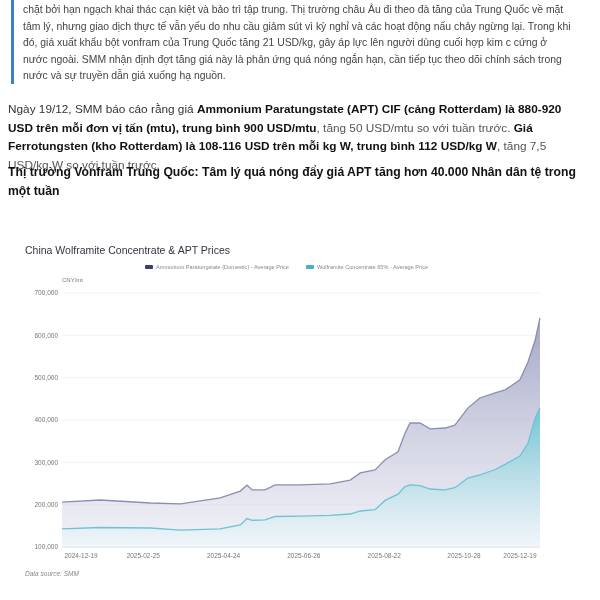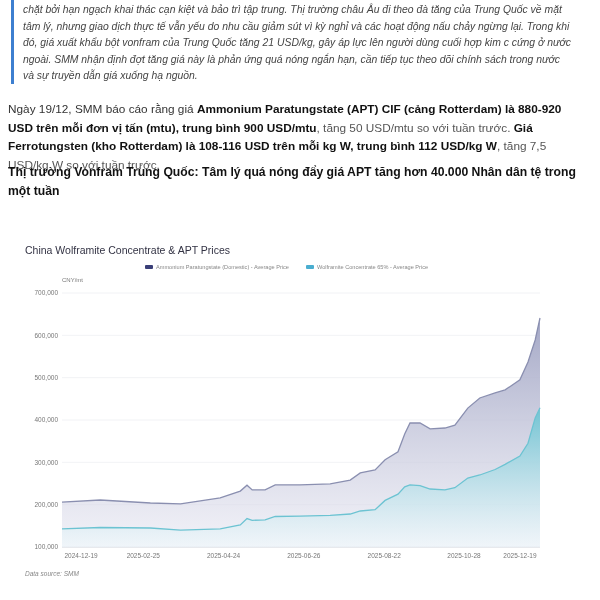--- a/index.html
+++ b/index.html
@@ -1,19 +1,19 @@
 <!DOCTYPE html>
 <html><head>
 <meta charset="utf-8">
 <style>
   html, body { margin: 0; padding: 0; background: #ffffff; }
   body { width: 600px; height: 600px; overflow: hidden; position: relative;
          font-family: "Liberation Sans", "DejaVu Sans", sans-serif; color: #222; }
   .quote { position: absolute; left: 11px; top: 0; width: 560px; height: 84px;
-           border-left: 3px solid #3d7fd0; padding-left: 9px; box-sizing: border-box; font-style: italic; }
+           border-left: 3px solid #3d7fd0; padding-left: 9px; box-sizing: border-box; }
   .quote p { margin: 0; font-size: 10.4px; line-height: 16.6px; color: #444; padding-top: 2px; }
   .para { position: absolute; left: 8px; top: 100px; width: 560px; font-size: 11.8px;
           line-height: 18.5px; color: #333; margin: 0; }
   .para b { color: #111; }
   .para .light { color: #555; }
   .heading { position: absolute; left: 8px; top: 163px; width: 570px; font-size: 12.2px;
              font-weight: bold; line-height: 18.5px; color: #111; margin: 0; }
   .chart-title { position: absolute; left: 25px; top: 244px; font-size: 10.5px; font-weight: normal; color: #334; }
   .legend { position: absolute; left: 0; top: 264px; width: 600px; height: 12px; font-size: 5.6px; color: #888; }
   .legend .item { position: absolute; display: flex; align-items: center; gap: 3px; white-space: nowrap; }

